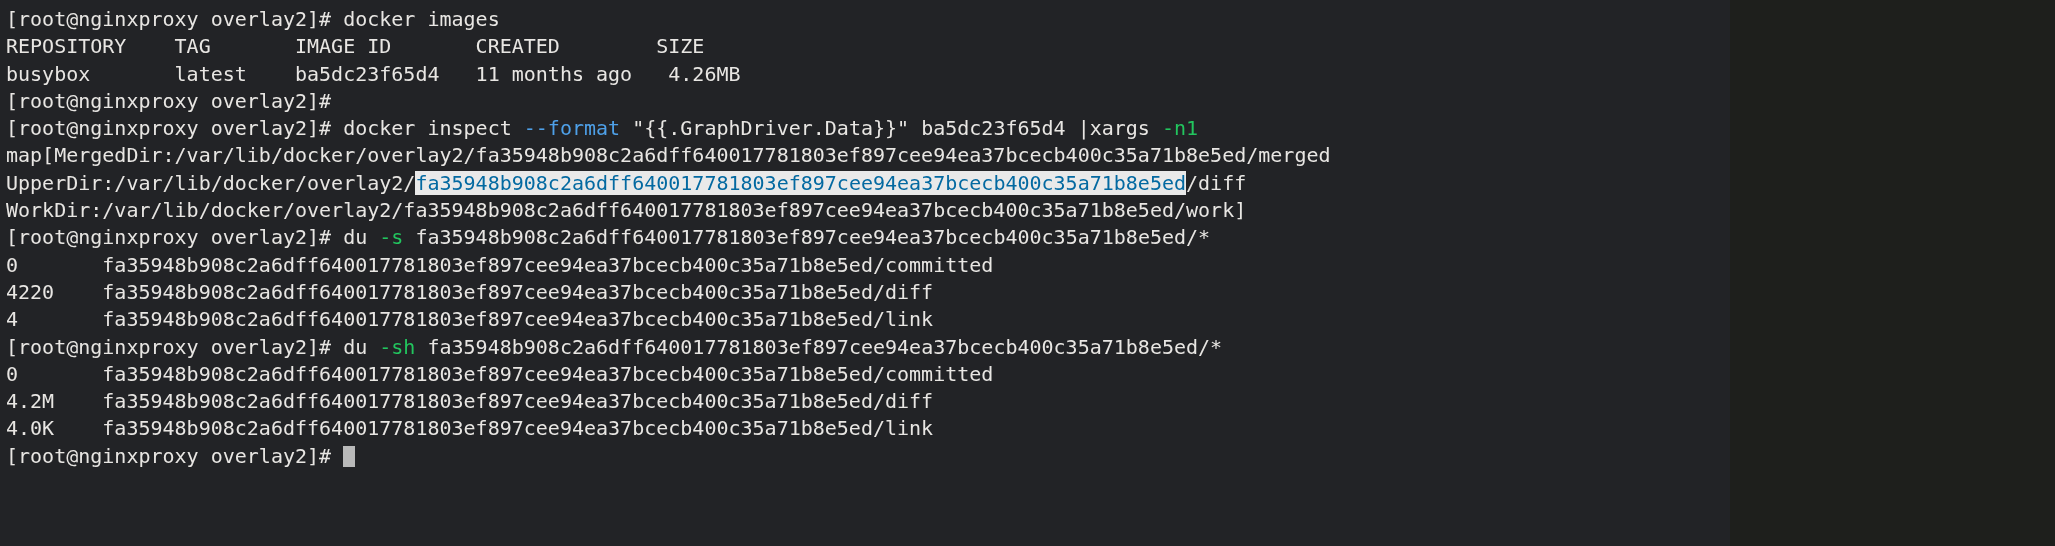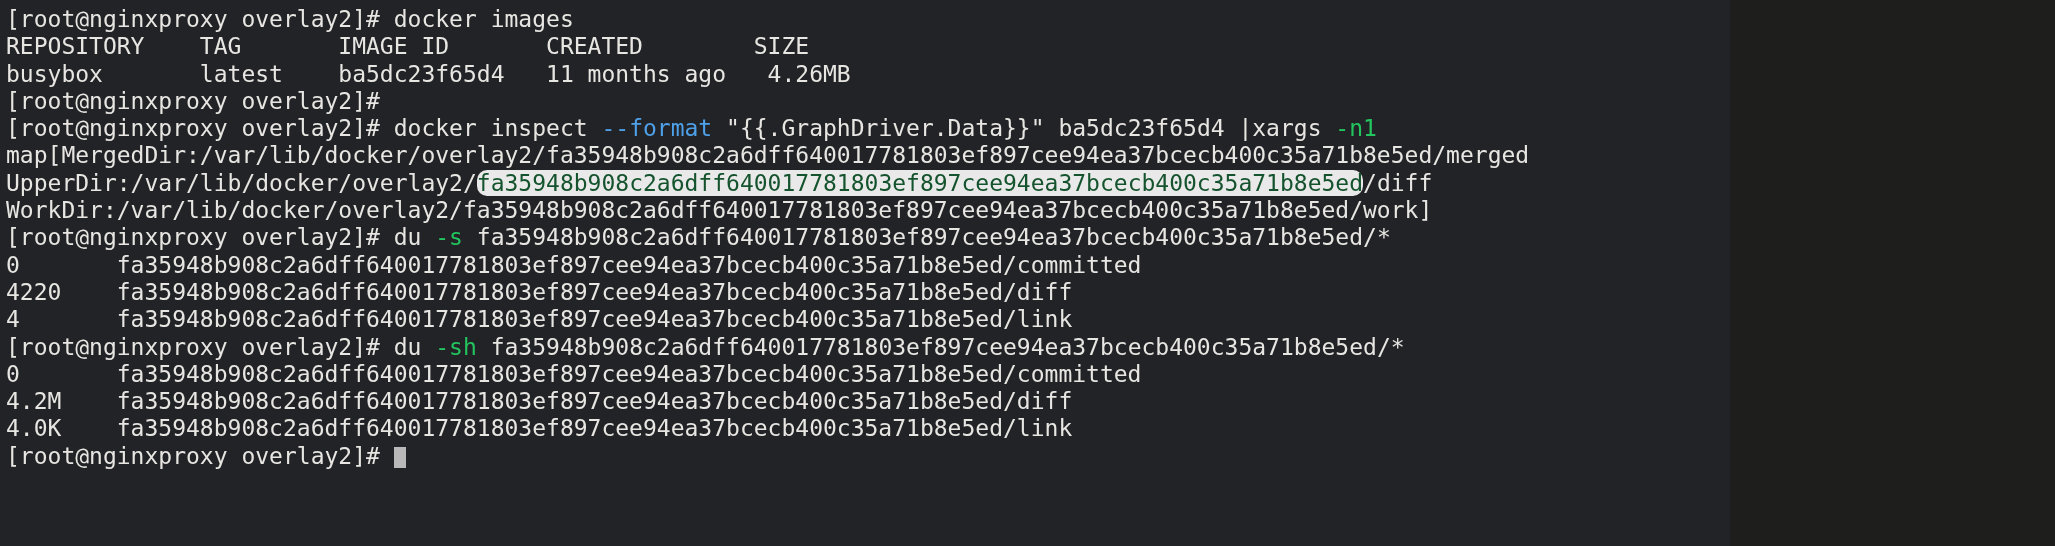--- a/index.html
+++ b/index.html
@@ -12,39 +12,38 @@
     height: 546px;
     overflow: hidden;
   }
   #terminal {
     width: 1730px;
     height: 546px;
     background: #222326;
     box-sizing: border-box;
     padding: 6px 0 0 6px;
     font-family: "DejaVu Sans Mono", "Liberation Mono", monospace;
-    font-size: 23px;
+    font-size: 20px;
     line-height: 27.3px;
     color: #e8e6e3;
     letter-spacing: 0px;
     white-space: pre;
   }
   .line {
     white-space: pre;
     height: 27.3px;
     display: block;
   }
   .seg { white-space: pre; }
   .c-default { color: #e8e6e3; }
   .c-cyan    { color: #22c55e; }
   .c-blue    { color: #4ea0e8; }
   .sel {
     background: #e9e9e9;
-    color: #14532d;
-    border-radius: 10px;
+    color: #0369a1;
   }
   .cursor {
     display: inline-block;
     width: 12px;
     height: 21px;
     background: #b9b9b9;
     vertical-align: -4px;
   }
 </style>
 </head>

